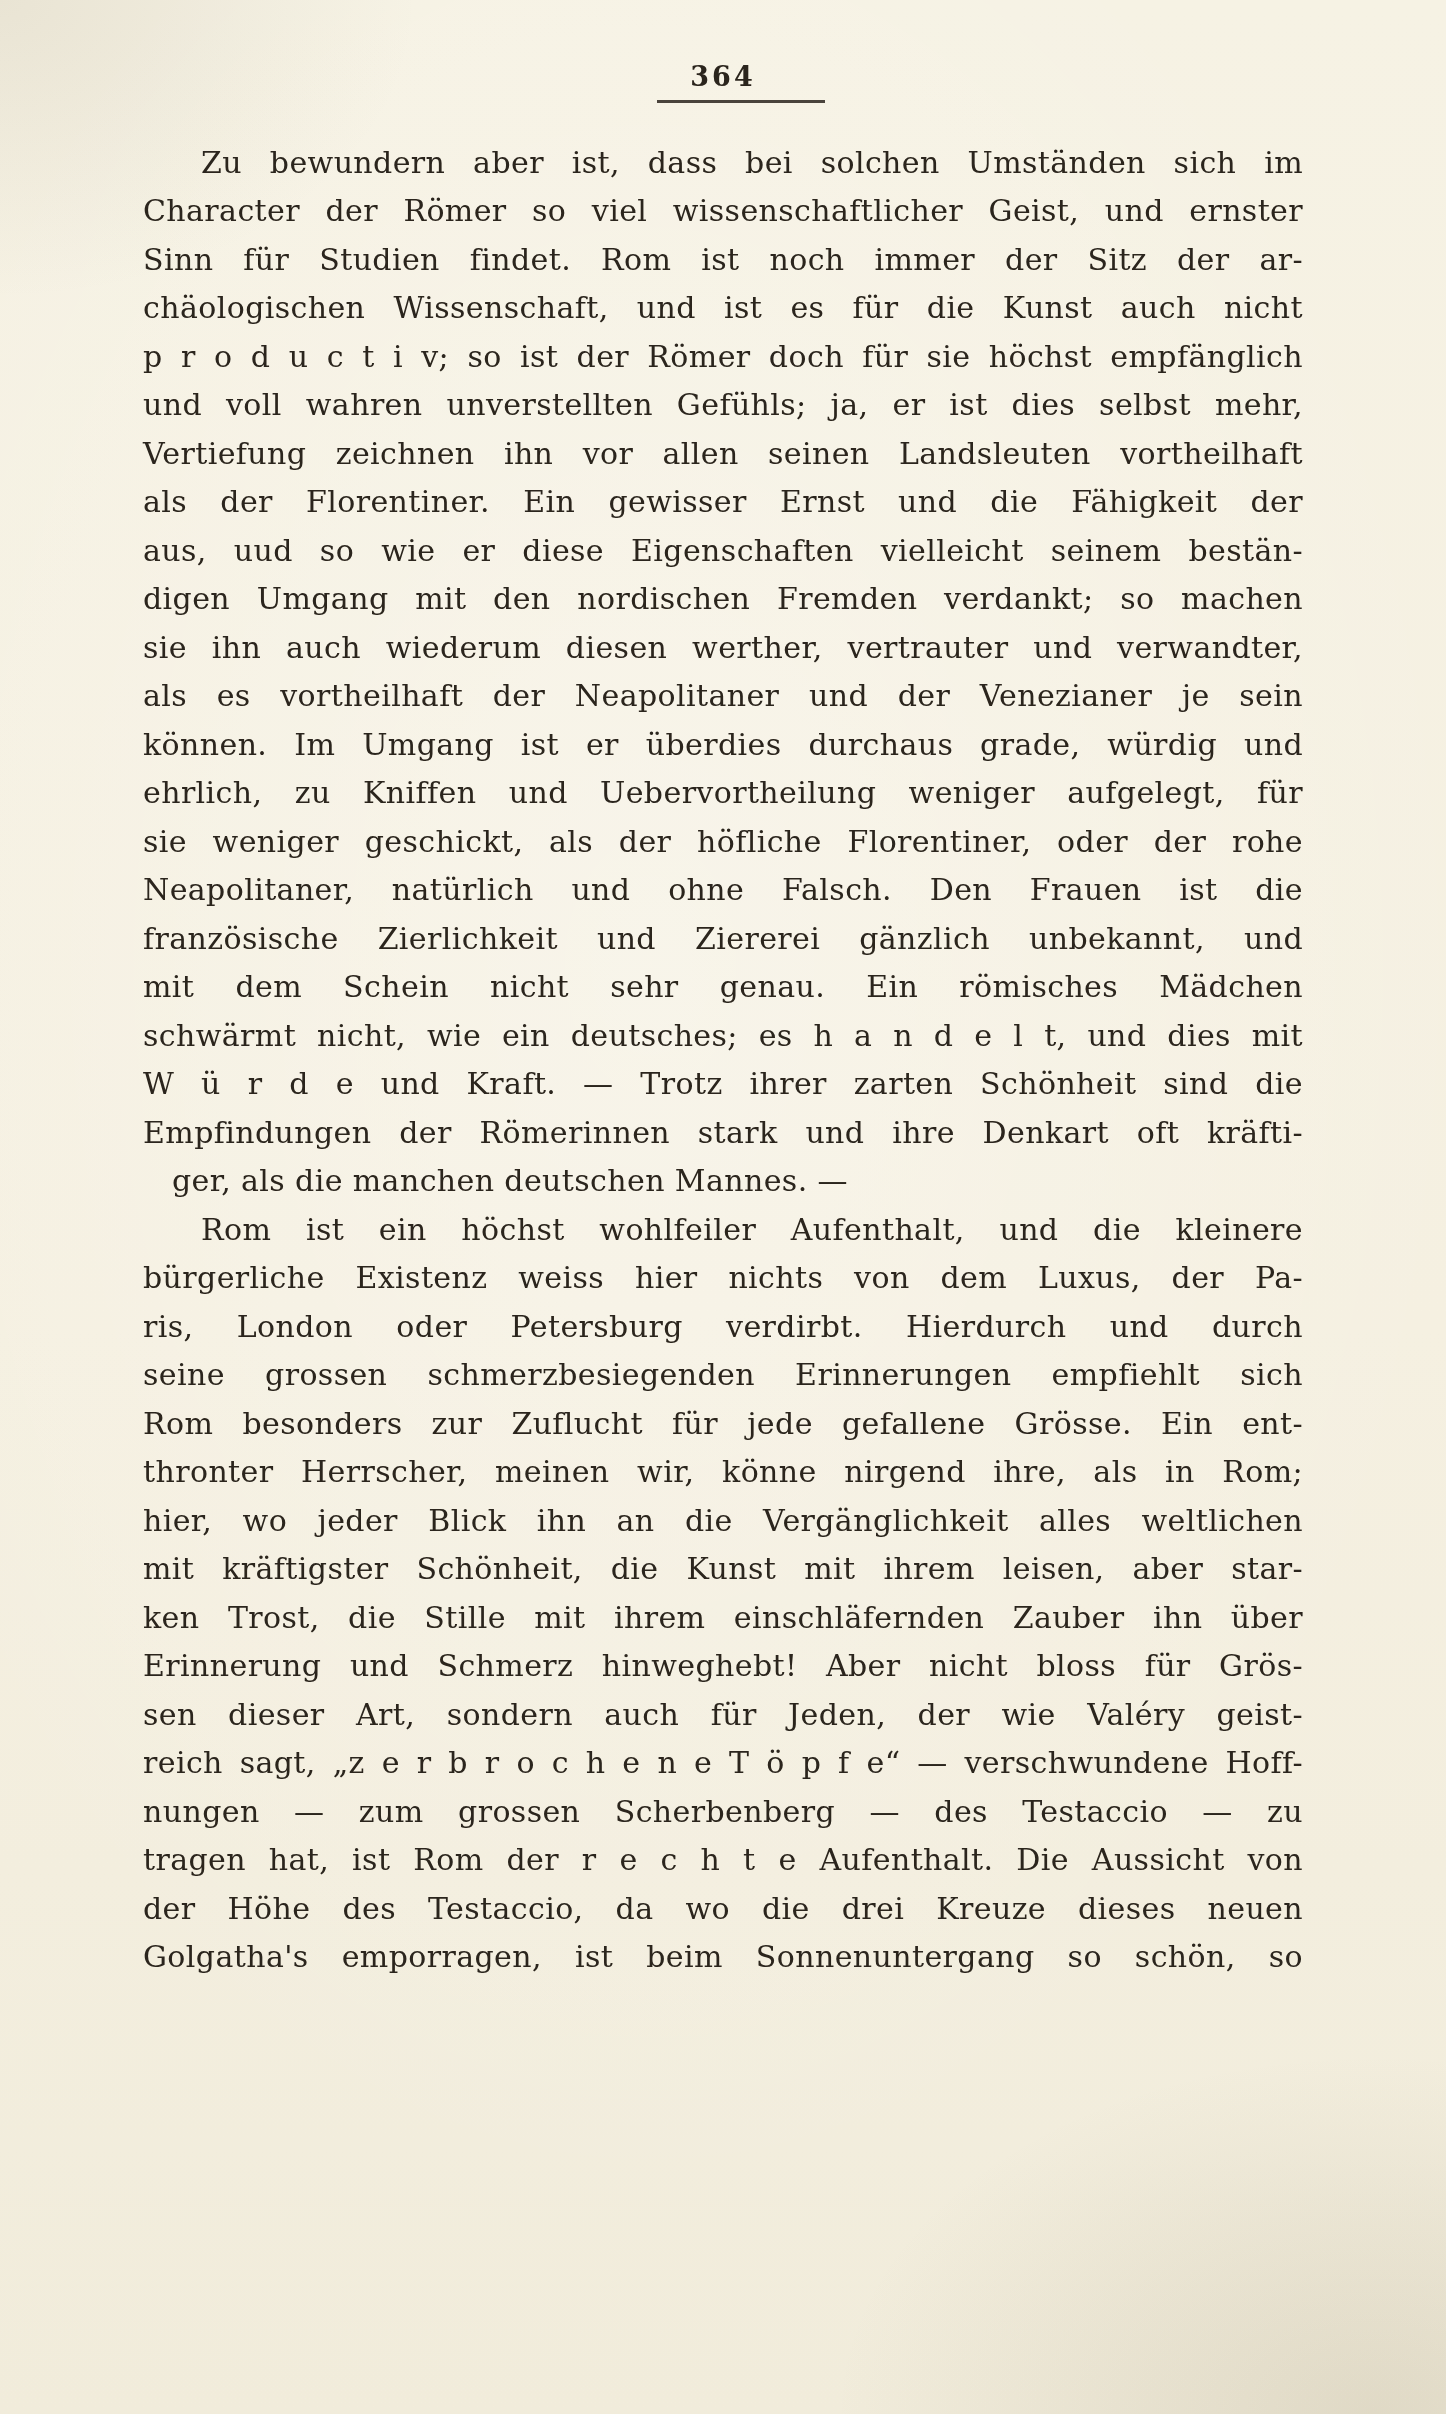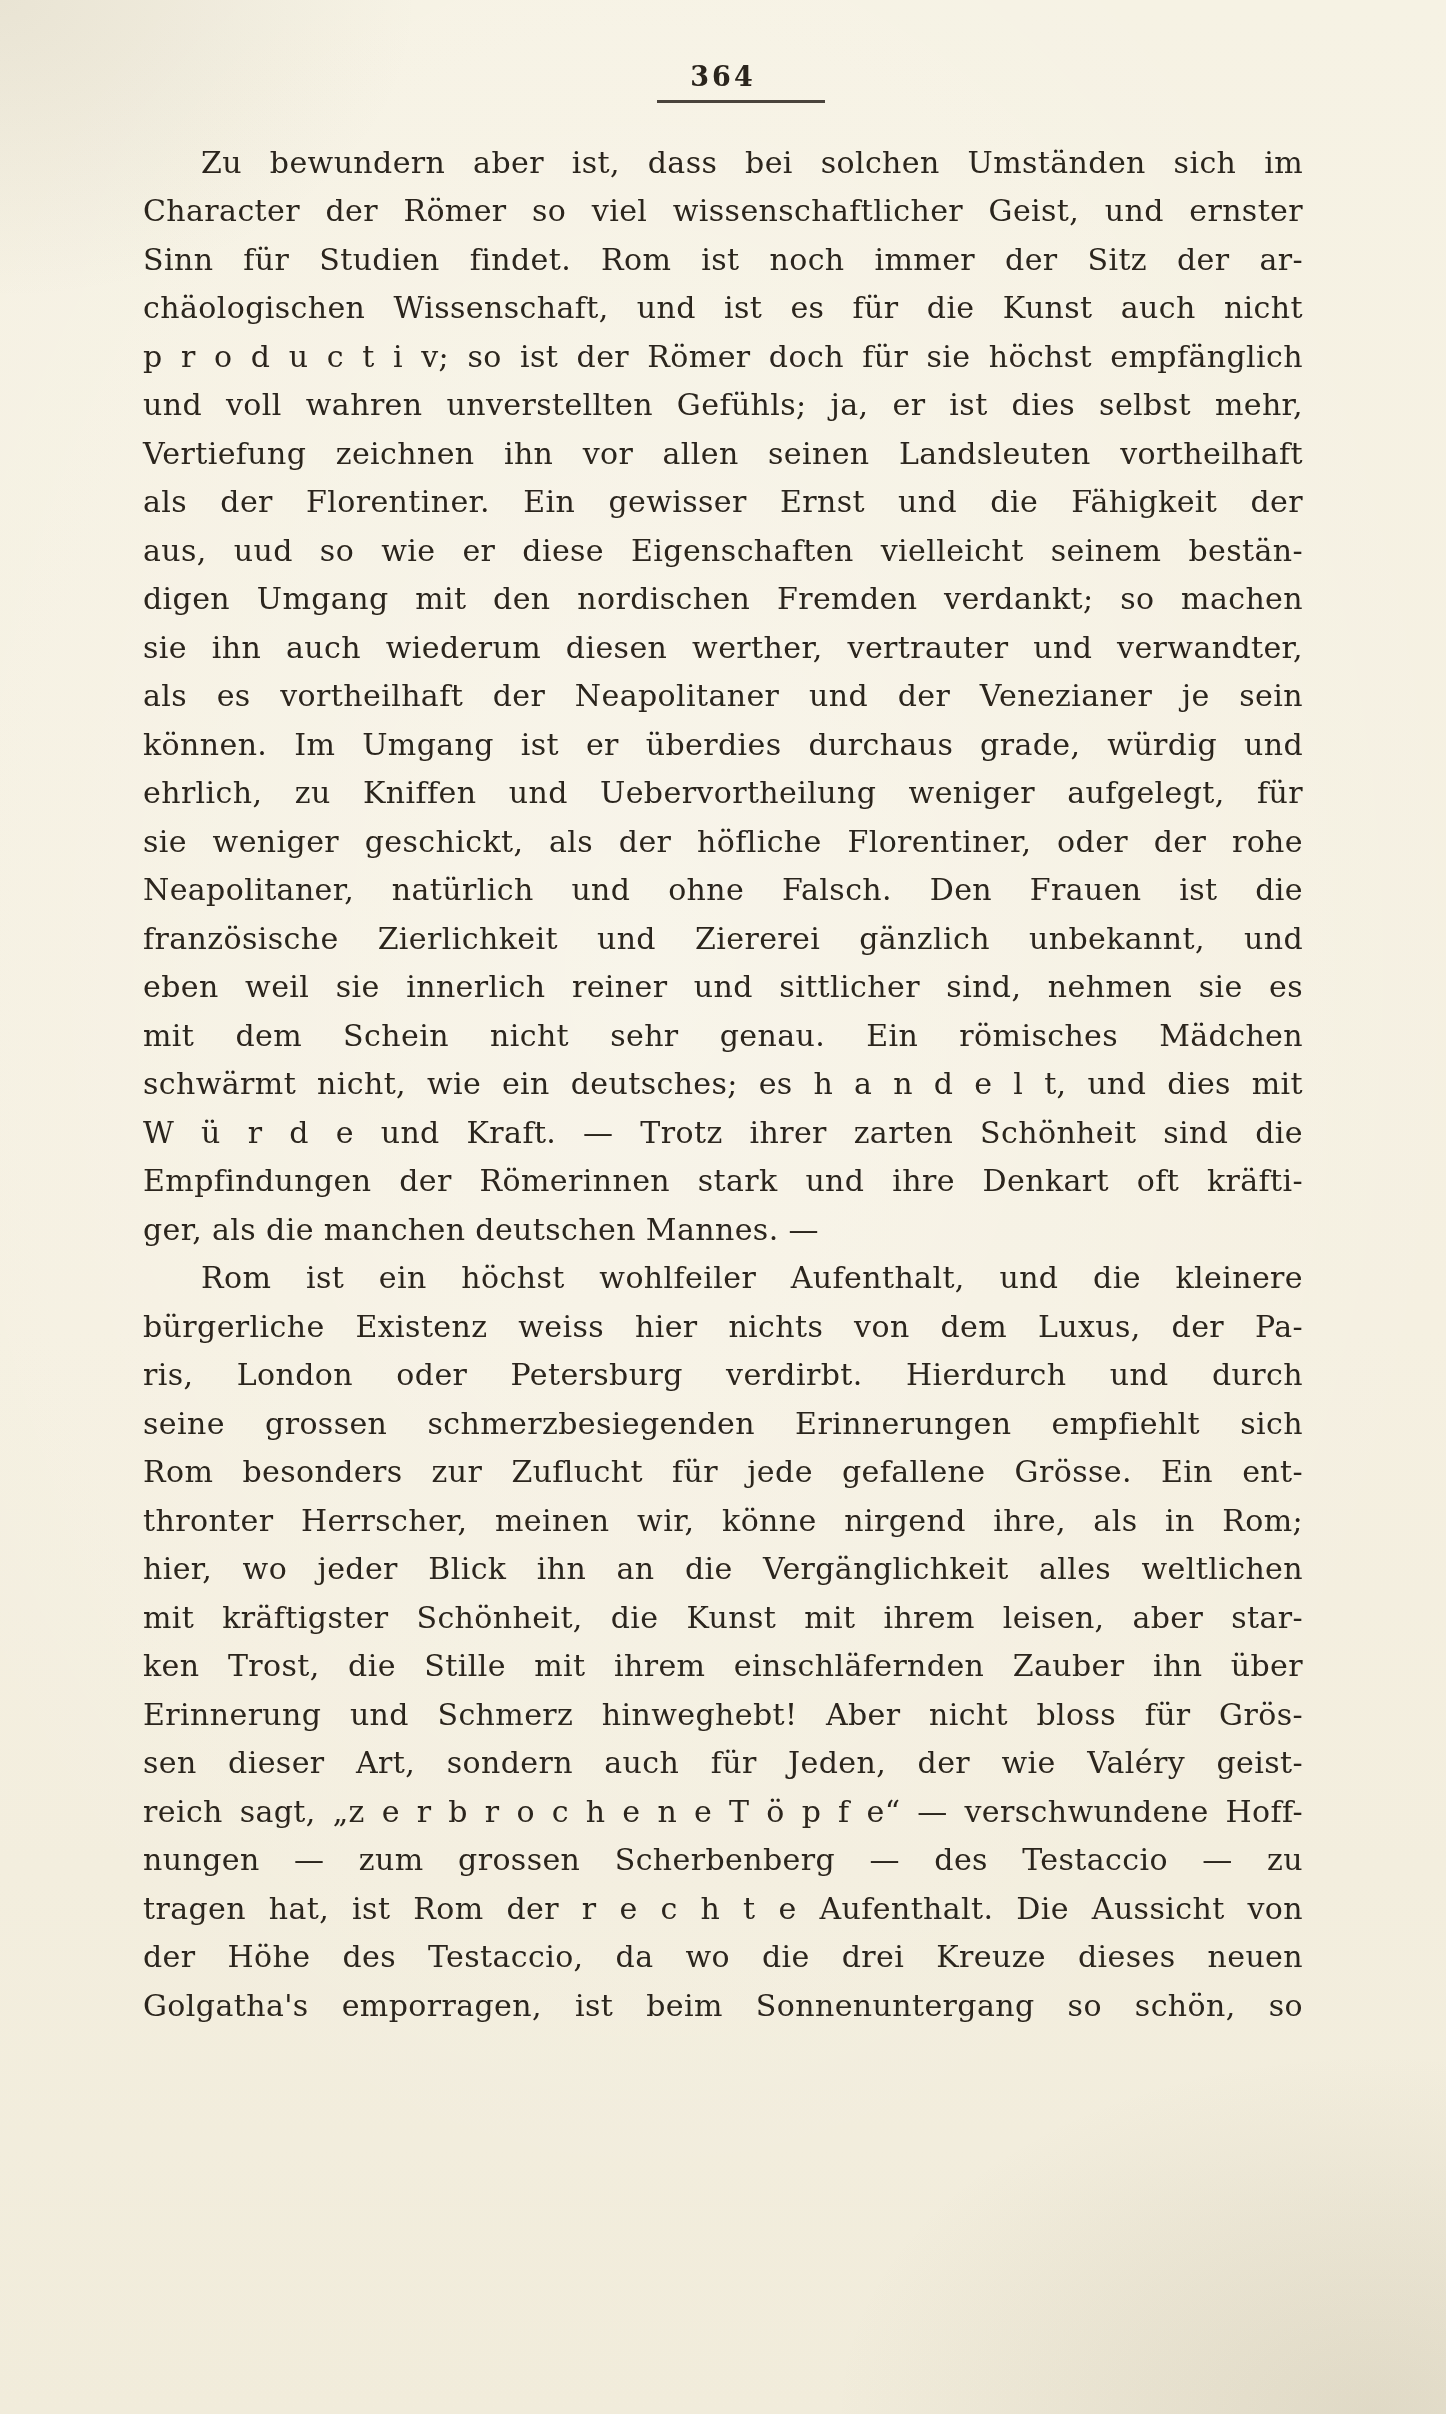--- a/index.html
+++ b/index.html
@@ -51,20 +51,21 @@
   .text-line {
     text-align: justify;
     text-align-last: justify;
     white-space: normal;
     height: 48.5px;
     overflow: visible;
   }
   .text-line.flush-left {
     text-align: right;
     text-align-last: left;
+    margin-left: 29px;
   }
   .text-line.indent {
     text-indent: 58px;
   }
 </style>
 </head>
 <body>
 
 <div class="page" style="--paper: #f5f1e3; --ink: #2b251d;">
   <div class="page-header">
@@ -82,21 +83,20 @@
       <div class="text-line">als der Florentiner. Ein gewisser Ernst und die Fähigkeit der</div>
       <div class="text-line">aus, uud so wie er diese Eigenschaften vielleicht seinem bestän-</div>
       <div class="text-line">digen Umgang mit den nordischen Fremden verdankt; so machen</div>
       <div class="text-line">sie ihn auch wiederum diesen werther, vertrauter und verwandter,</div>
       <div class="text-line">als es vortheilhaft der Neapolitaner und der Venezianer je sein</div>
       <div class="text-line">können. Im Umgang ist er überdies durchaus grade, würdig und</div>
       <div class="text-line">ehrlich, zu Kniffen und Uebervortheilung weniger aufgelegt, für</div>
       <div class="text-line">sie weniger geschickt, als der höfliche Florentiner, oder der rohe</div>
       <div class="text-line">Neapolitaner, natürlich und ohne Falsch. Den Frauen ist die</div>
       <div class="text-line">französische Zierlichkeit und Ziererei gänzlich unbekannt, und</div>
-      <div class="text-line">eben weil sie innerlich reiner und sittlicher sind, nehmen sie es</div>
       <div class="text-line">mit dem Schein nicht sehr genau. Ein römisches Mädchen</div>
       <div class="text-line">schwärmt nicht, wie ein deutsches; es h a n d e l t, und dies mit</div>
       <div class="text-line">W ü r d e und Kraft. — Trotz ihrer zarten Schönheit sind die</div>
       <div class="text-line">Empfindungen der Römerinnen stark und ihre Denkart oft kräfti-</div>
       <div class="text-line flush-left">ger, als die manchen deutschen Mannes. —</div>
       <div class="text-line indent">Rom ist ein höchst wohlfeiler Aufenthalt, und die kleinere</div>
       <div class="text-line">bürgerliche Existenz weiss hier nichts von dem Luxus, der Pa-</div>
       <div class="text-line">ris, London oder Petersburg verdirbt. Hierdurch und durch</div>
       <div class="text-line">seine grossen schmerzbesiegenden Erinnerungen empfiehlt sich</div>
       <div class="text-line">Rom besonders zur Zuflucht für jede gefallene Grösse. Ein ent-</div>

